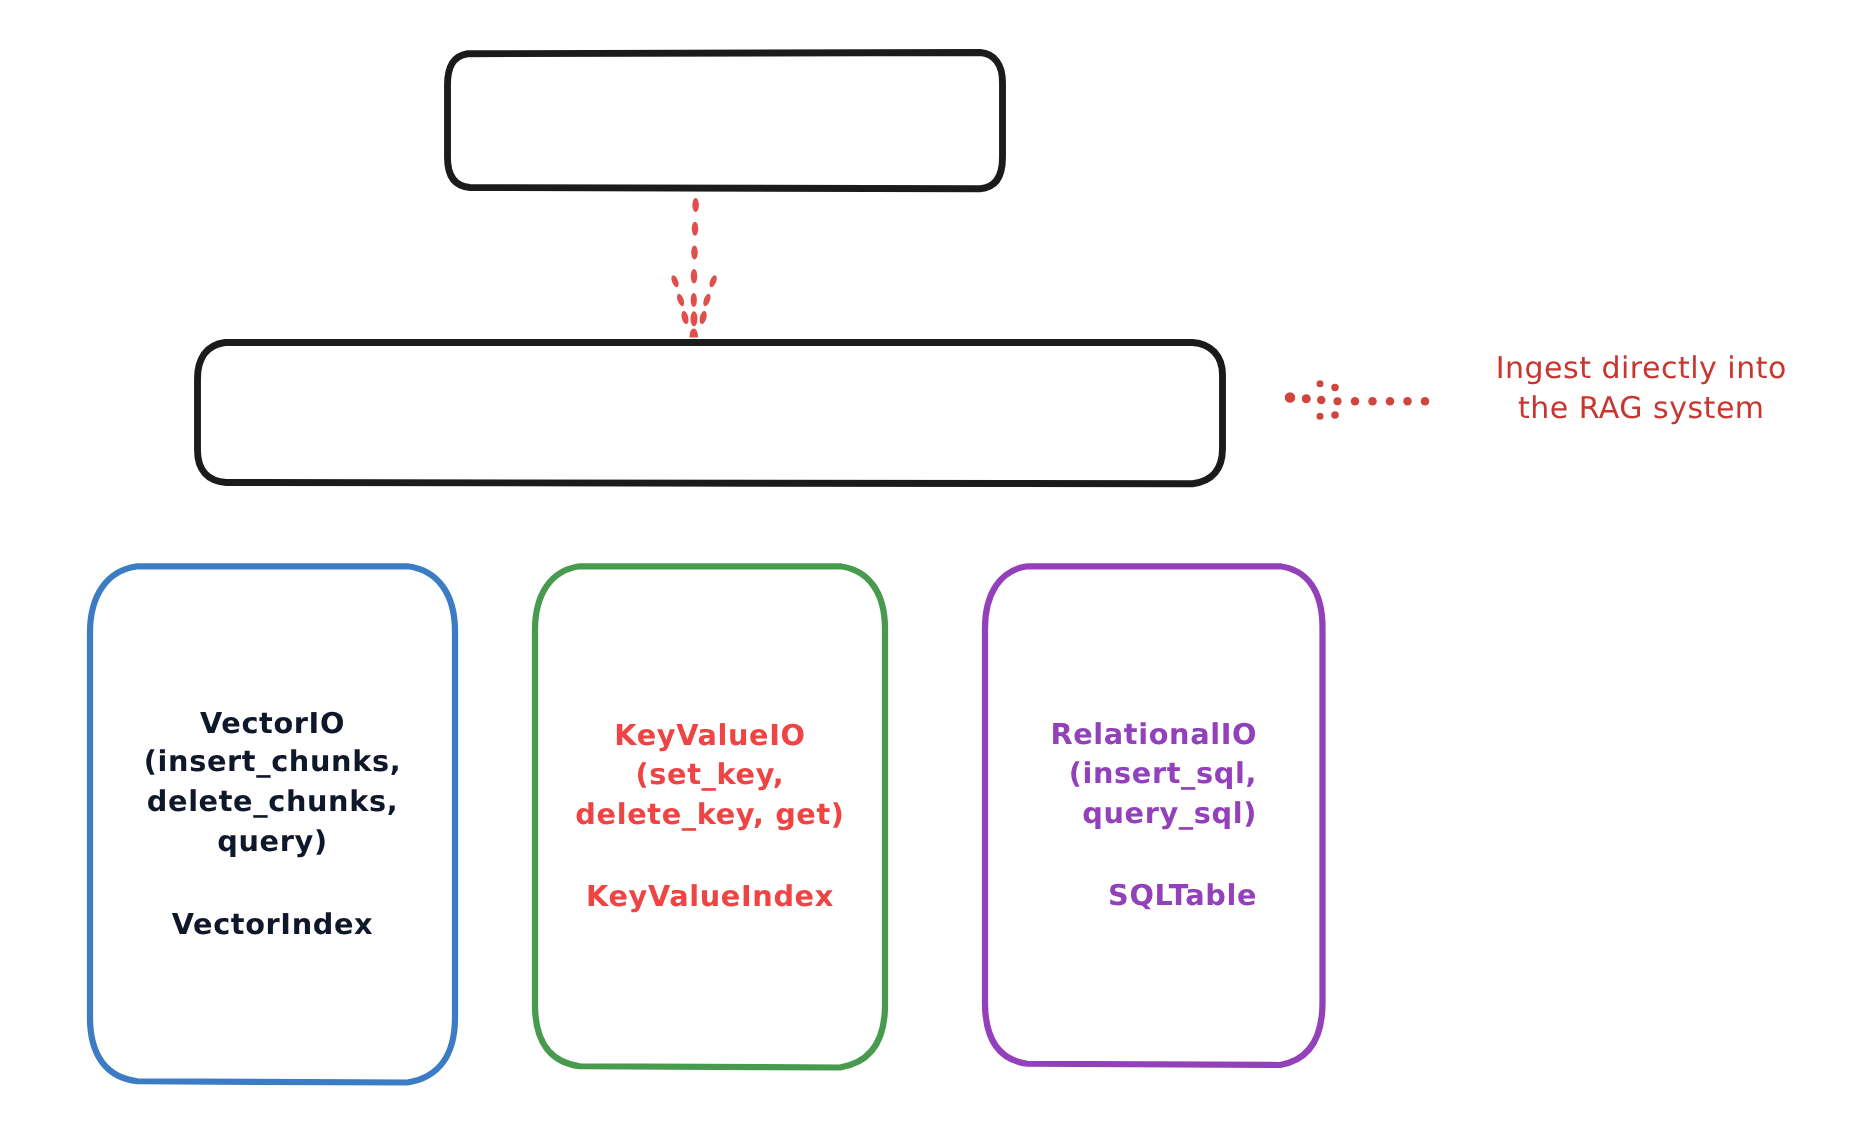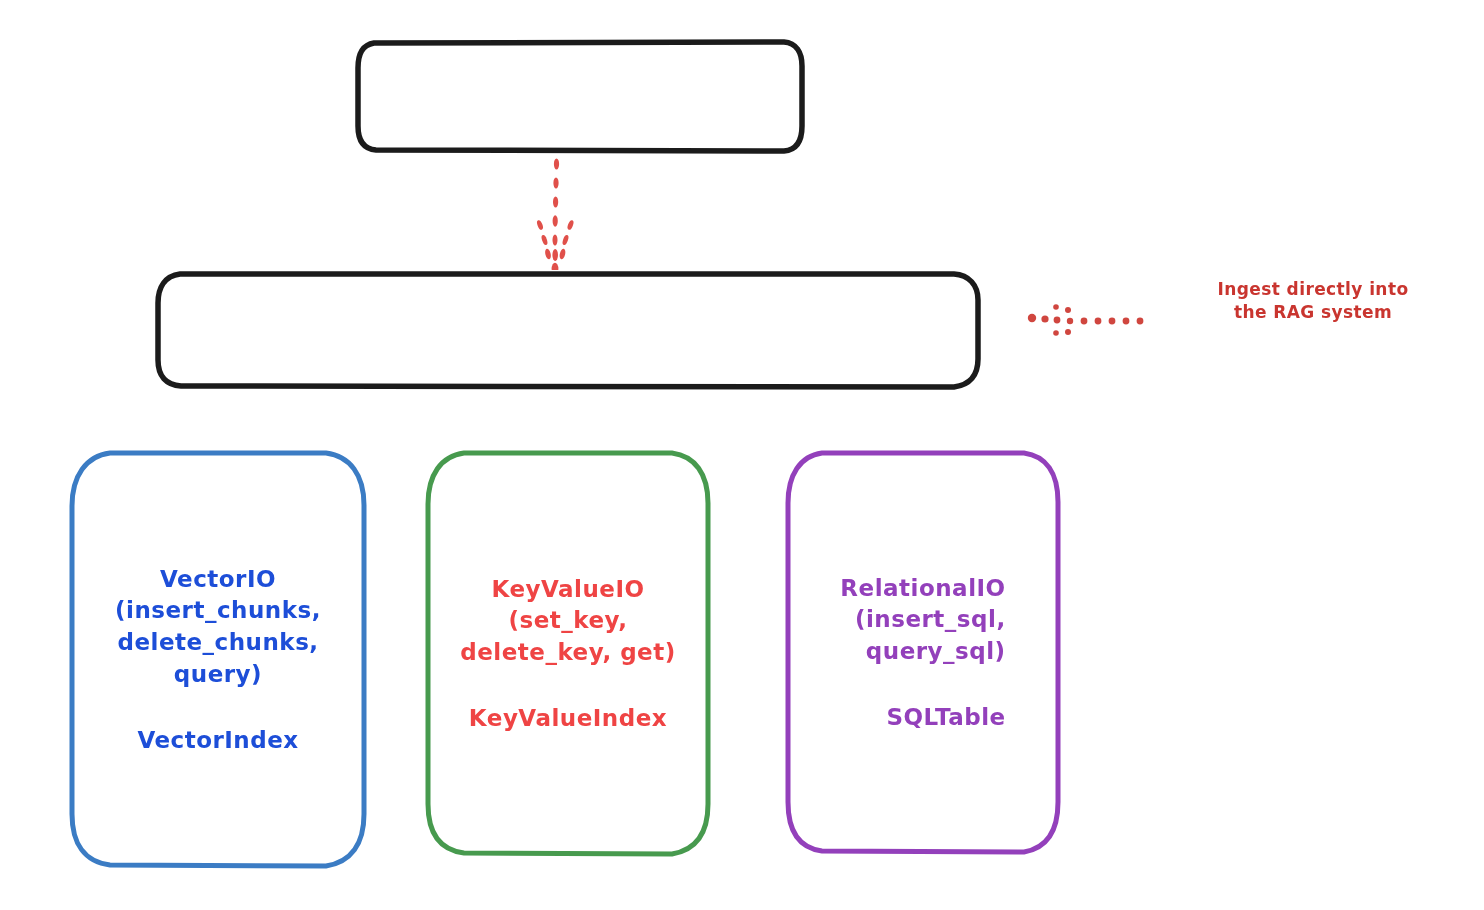--- a/index.html
+++ b/index.html
@@ -77,21 +77,21 @@
     font-size: 23px;
     font-weight: 600;
     line-height: 1.38;
   }
   #vector-io-node {
     left: 68px;
     top: 450px;
     width: 300px;
     height: 420px;
   }
-  #vector-io-node .node-label { color: #1d4ed8; }
+  #vector-io-node .node-label { color: #0f172a; }
 
   #key-value-io-node {
     left: 424px;
     top: 450px;
     width: 288px;
     height: 408px;
   }
   #key-value-io-node .node-label { color: #ef4444; }
 
   #relational-io-node {
@@ -128,22 +128,22 @@
     width: 130px;
     height: 50px;
   }
 
   
   #ingest-annotation {
     position: absolute;
     left: 1148px;
     top: 278px;
     width: 330px;
-    font-size: 17px;
-    font-weight: 700;
+    font-size: 24px;
+    font-weight: 400;
     line-height: 1.34;
     color: #c9352f;
     text-align: center;
     white-space: pre-line;
     letter-spacing: 0.4px;
   }
 </style>
 </head>
 <body>
 

